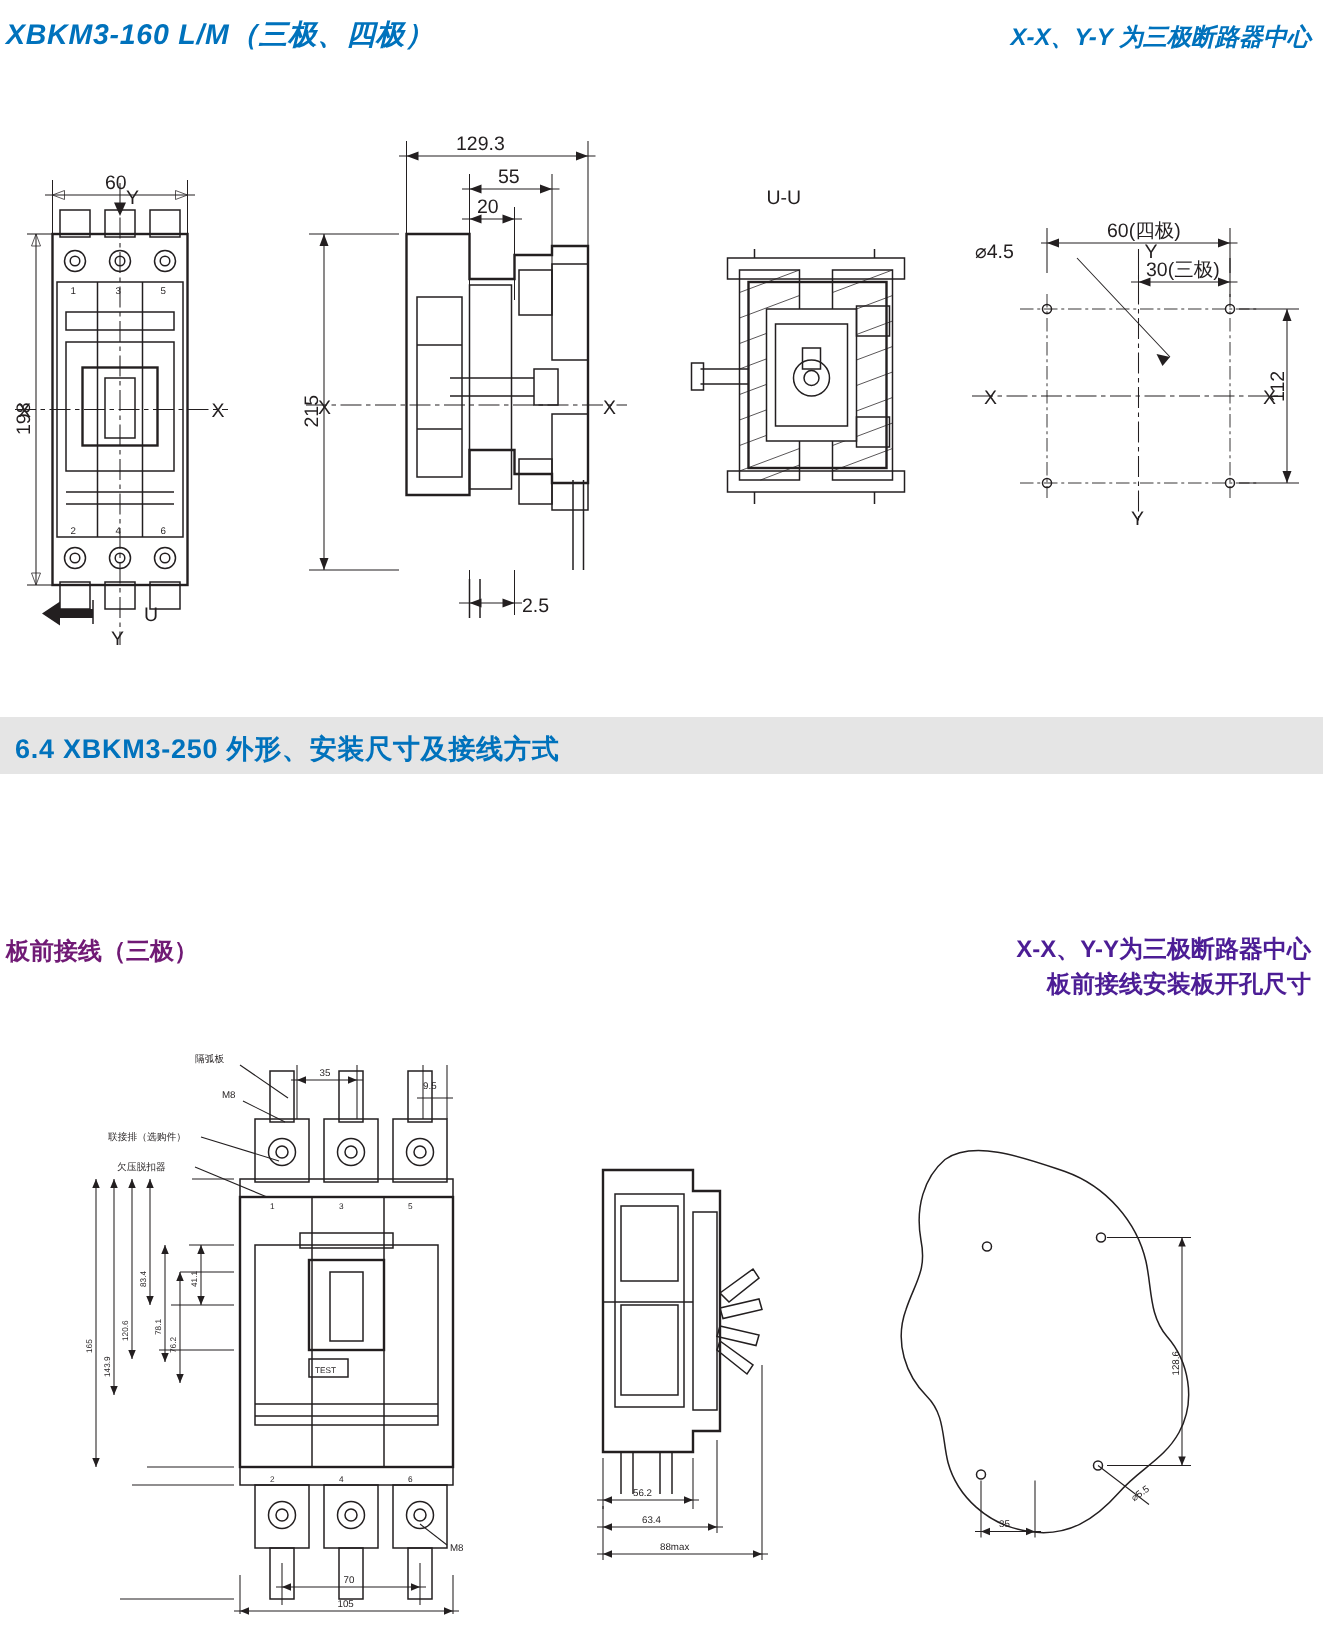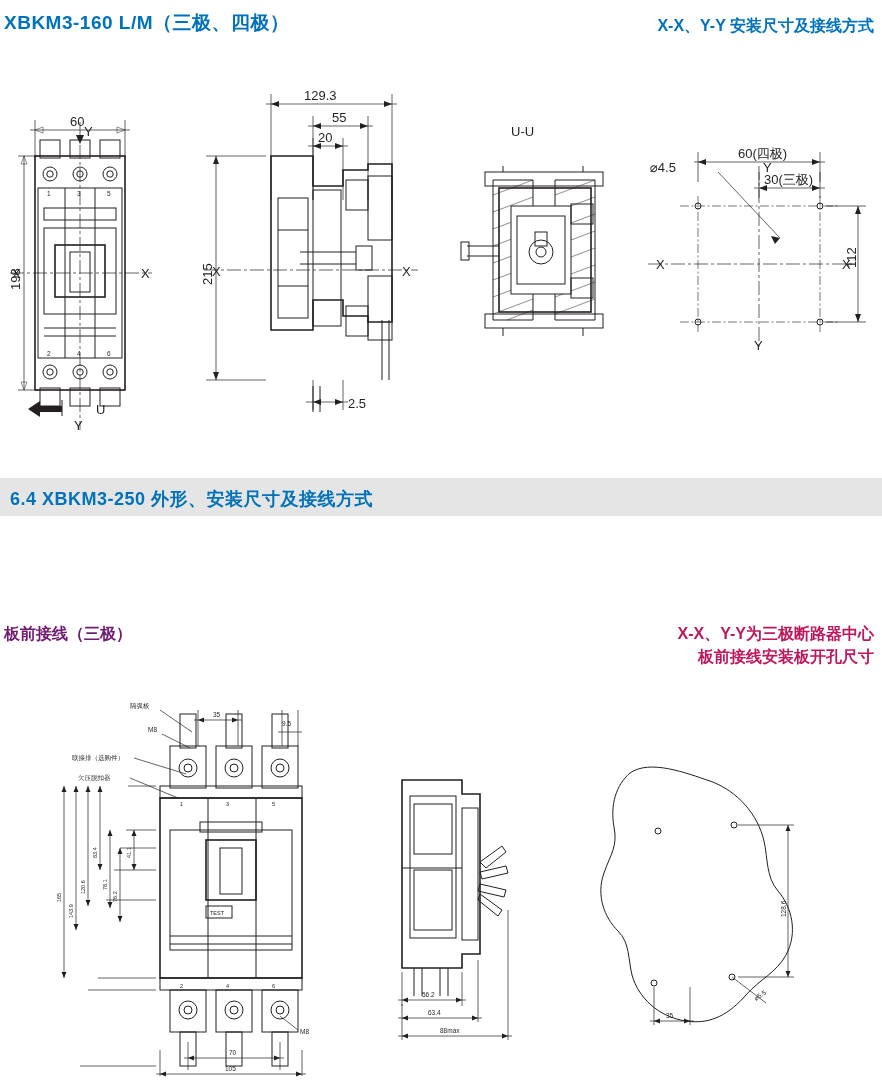--- a/index.html
+++ b/index.html
@@ -7,21 +7,21 @@
     width:882px;height:1086px;
     background:#ffffff;
     font-family:"Liberation Sans","DejaVu Sans",sans-serif;
     color:#231f20;
     position:relative;
     overflow:hidden;
   }
   .page{position:relative;width:882px;height:1086px;}
 
   
-  .blue{color:#0072bc;}
+  .blue{color:#0072bc;font-style:italic;}
   .hdr-left{
     position:absolute;left:4px;top:10px;
     font-size:19px;font-weight:bold;letter-spacing:.5px;
   }
   .hdr-right{
     position:absolute;right:8px;top:14px;
     text-align:right;font-size:16px;font-weight:bold;line-height:24px;
   }
 
   
@@ -40,21 +40,21 @@
   .subsec .bullet{
     display:inline-block;width:12px;height:12px;border-radius:50%;
     background:#0072bc;margin-right:8px;vertical-align:middle;position:relative;top:-1px;
   }
   .lbl-left2{
     position:absolute;left:4px;top:624px;
     font-size:16px;font-weight:bold;color:#701a75;
   }
   .hdr-right2{
     position:absolute;right:8px;top:622px;text-align:right;
-    font-size:16px;font-weight:bold;line-height:23px;color:#be185d;
+    font-size:16px;font-weight:bold;line-height:23px;color:#4c1d95;
   }
 
   
   .draw{position:absolute;}
   svg{display:block;}
   .ln{stroke:#231f20;stroke-width:1;fill:none;}
   .ln-th{stroke:#231f20;stroke-width:1.6;fill:none;}
   .dim{stroke:#231f20;stroke-width:.7;fill:none;}
   .cl{stroke:#231f20;stroke-width:.7;fill:none;stroke-dasharray:14 3 3 3;}
   .cl2{stroke:#231f20;stroke-width:.6;fill:none;stroke-dasharray:9 2.5 2 2.5;}
@@ -65,21 +65,21 @@
   .t6{font-size:5.5px;}
   .wht{fill:#ffffff;}
 </style>
 </head>
 <body>
 
 <div class="page">
 
   <div class="hdr-left blue">XBKM3-160 L/M（三极、四极）</div>
   <div class="hdr-right blue">
-    <div>X-X、Y-Y 安装尺寸及接线方式</div>
+    <div>X-X、Y-Y 为三极断路器中心</div>
   </div>
 
   <div class="draw" style="left:0px;top:100px;">
     <svg width="200" height="340" viewBox="0 0 200 340">
 
       <line class="dim" x1="35" y1="20" x2="35" y2="58"></line>
       <line class="dim" x1="125" y1="20" x2="125" y2="58"></line>
       <line class="dim" x1="30" y1="30" x2="130" y2="30"></line>
       <path class="hatch" d="M35 30 l8 -3 v6 z" fill="#231f20"></path>
       <path class="hatch" d="M125 30 l-8 -3 v6 z" fill="#231f20"></path>

